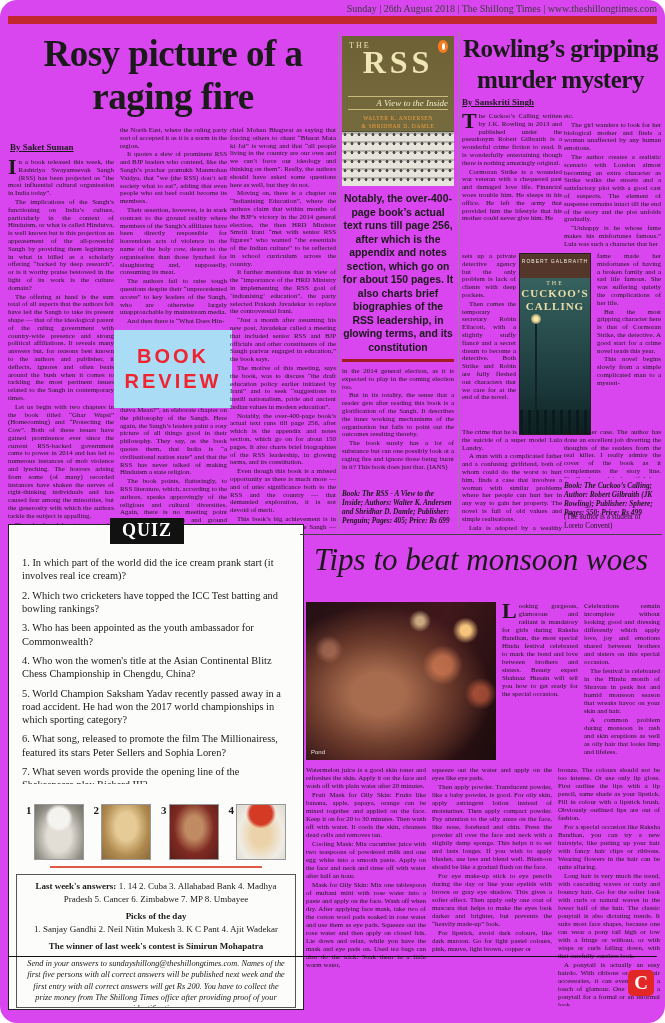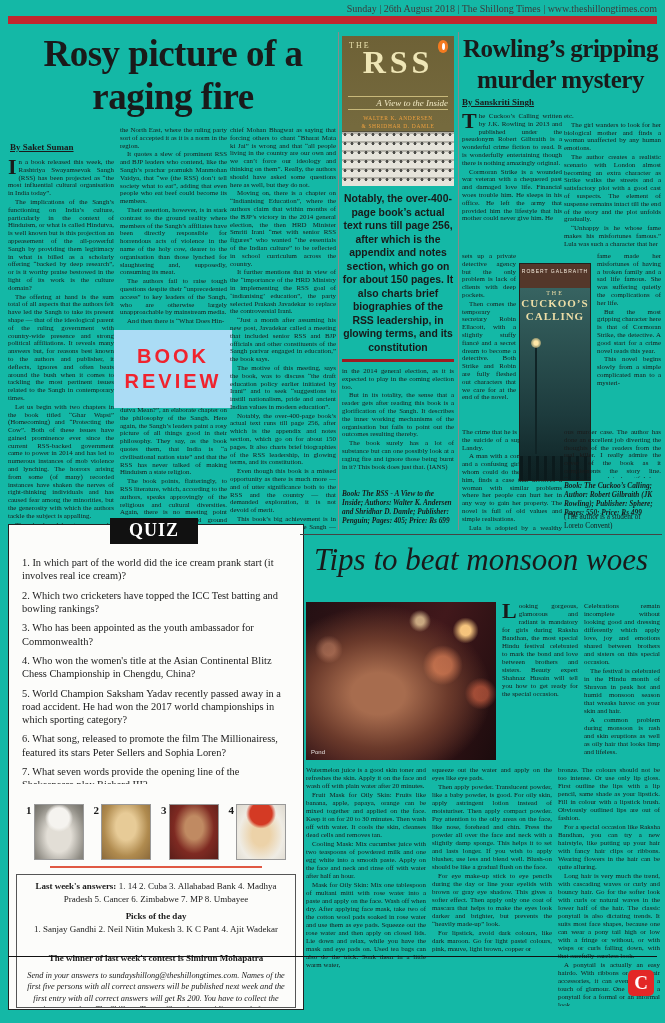--- a/index.html
+++ b/index.html
@@ -1,16 +1,16 @@
 <!DOCTYPE html>
 <html><head>
 <meta charset="utf-8">
 <style>
   html,body{margin:0;padding:0;}
-  .page{position:relative;width:665px;height:1023px;background:#14b8a6;font-family:"Liberation Serif",serif;color:#1a1a1a;overflow:hidden;}
+  .page{position:relative;width:665px;height:1023px;background:#d946ef;font-family:"Liberation Serif",serif;color:#1a1a1a;overflow:hidden;border-radius:17px;}
   .abs{position:absolute;}
   
   .dateline{top:3px;right:8px;font-size:10px;color:#3c3c3c;}
   .redbar{left:8px;top:16px;width:649px;height:8px;background:#c2262e;}
   
   .vrule{width:1px;background:#8a8a8a;}
   
   .headline{font-weight:bold;text-align:center;letter-spacing:-0.5px;}
   .byline{font-size:9px;font-weight:bold;text-decoration:underline;}
   
@@ -154,21 +154,21 @@
   <div class="abs cols" style="left:462px;top:252px;width:54px;height:172px;">
       <p>sets up a private detective agency but the only problem is lack of clients with deep pockets.</p>
       <p>Then comes the temporary secretary Robin Ellacott, with a slightly stuffy fiancé and a secret dream to become a detective. Both Strike and Robin are fully fleshed out characters that we care for at the end of the novel.</p>
     </div>
   <div class="abs cols" style="left:462px;top:428px;width:100px;height:104px;">
       <p>The crime that he is to investigate is the suicide of a super model Lula Landry.</p>
       <p>A man with a complicated father and a confusing girlfriend, both of whom could do the worst to hurt him, finds a case that involves a woman with similar problems where her people can hurt her in any way to gain her property. The novel is full of old values and simple realisations.</p>
       <p>Lula is adopted by a wealthy family and her adopted brother is a money-minded man who for wealth can do anything.</p>
     </div>
 
-  <div class="abs cuckoo" style="left:520px;top:264px;width:70px;height:216px;">
+  <div class="abs cuckoo" style="left:520px;top:254px;width:70px;height:180px;">
     <div class="ck-band">ROBERT GALBRAITH</div>
     <div class="ck-title">
       <div class="ck-the">THE</div>
       <div class="ck-big">CUCKOO’S</div>
       <div class="ck-big">CALLING</div>
     </div>
     <div class="lamp"></div>
     <div class="ck-rail"></div>
   </div>
 
@@ -183,21 +183,21 @@
       <p>But the most gripping character here is that of Cormoran Strike, the detective. A good start for a crime novel reads this year.</p>
       <p>This novel begins slowly from a simple complicated man to a mysteri-</p>
     </div>
   <div class="abs cols" style="left:564px;top:428px;width:97px;height:50px;">
       <p>ous murder case. The author has done an excellent job diverting the thoughts of the readers from the real killer. I really admire the cover of the book as it complements the story line. Finally the end is beautiful here with the lines that keep wavering in my mind:</p>
     </div>
   <div class="abs bookinfo" style="left:564px;top:481px;width:97px;">Book: The Cuckoo’s Calling; Author: Robert Gilbraith (JK Rowling); Publisher: Sphere; Pages: 550; Price: Rs 499</div>
   <div class="abs" style="left:564px;top:512px;width:97px;font-size:7.3px;">(The author is a student of Loreto Convent)</div>
 
   <div class="abs quizbox" style="left:8px;top:524px;width:294px;height:484px;"></div>
-  <div class="abs quiztab" style="left:110px;top:518px;width:88px;">QUIZ</div>
+  <div class="abs quiztab" style="left:110px;top:518px;width:74px;">QUIZ</div>
   <div class="abs questions" style="left:22px;top:556px;width:268px;height:228px;overflow:hidden;">
       <p>1. In which part of the world did the ice cream prank start (it involves real ice cream)?</p>
       <p>2.  Which two cricketers have topped the ICC Test batting and bowling rankings?</p>
       <p>3. Who has been appointed as the youth ambassador for Commonwealth?</p>
       <p>4. Who won the women's title at the Asian Continental Blitz Chess Championship in Chengdu, China?</p>
       <p>5. World Champion Saksham Yadav recently passed away in a road accident. He had won the 2017 world championships in which sporting category?</p>
       <p>6. What song, released to promote the film The Millionairess, featured its stars Peter Sellers and Sophia Loren?</p>
       <p>7. What seven words provide the opening line of the Shakespeare play Richard III?</p>
     </div>
   <div class="abs ports" style="left:22px;top:804px;width:268px;">
@@ -219,21 +219,21 @@
       </div>
   </div>
   <div class="abs picksrule" style="left:50px;top:866px;width:212px;"></div>
 
   <div class="abs answersbox" style="left:16px;top:874px;width:262px;height:122px;overflow:hidden;">
     <div class="answers">
       <b>Last week's answers:</b><span> 1. 14 2. Cuba 3. Allahabad Bank 4. Madhya Pradesh 5. Cancer 6. Zimbabwe 7. MP 8. Umbayee</span>
     </div>
     <div class="answers" style="margin-top:4px;font-weight:bold;">Picks of the day</div>
     <div class="answers">1.  Sanjay Gandhi 2. Neil Nitin Mukesh  3. K C Pant 4. Ajit Wadekar</div>
-    <div class="answers" style="margin-top:16px;font-weight:bold;">The winner of last week's contest is Simirun Mohapatra</div>
+    <div class="answers" style="margin-top:4px;font-weight:bold;">The winner of last week's contest is Simirun Mohapatra</div>
     <div class="instructions">Send in your answers to sundayshillong@theshillongtimes.com. Names of the first five persons with all correct answers will be published next week and the first entry with all correct answers will get Rs 200. You have to collect the prize money from The Shillong Times office after providing proof of your identification.</div>
   </div>
 
   <div class="abs hline" style="left:300px;top:534px;width:362px;"></div>
   <div class="abs tipstitle" style="left:302px;top:542px;width:358px;">Tips to beat monsoon woes</div>
   <div class="abs photo" style="left:306px;top:602px;width:190px;height:158px;">
     <span class="watermark">Pond</span>
   </div>
   <div class="abs tipscols dropcap" style="left:502px;top:602px;width:76px;height:158px;">
       <p>Looking gorgeous, glamorous and radiant is mandatory for girls during Raksha Bandhan, the most special Hindu festival celebrated to mark the bond and love between brothers and sisters. Beauty expert Shahnaz Husain will tell you how to get ready for the special occasion.</p>

